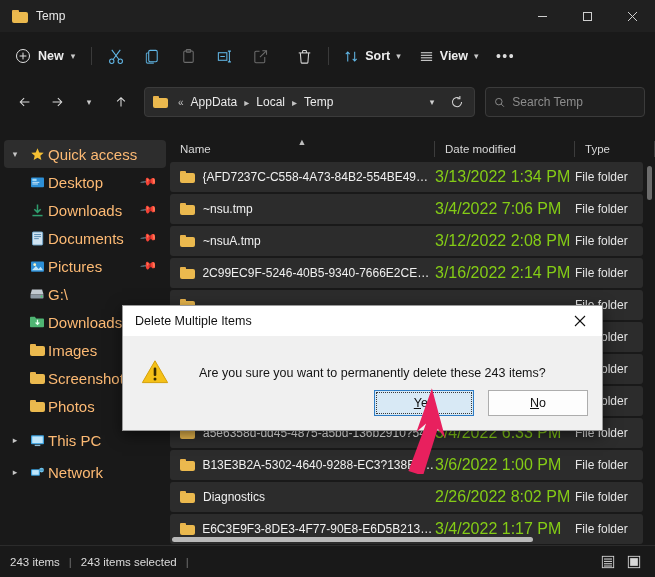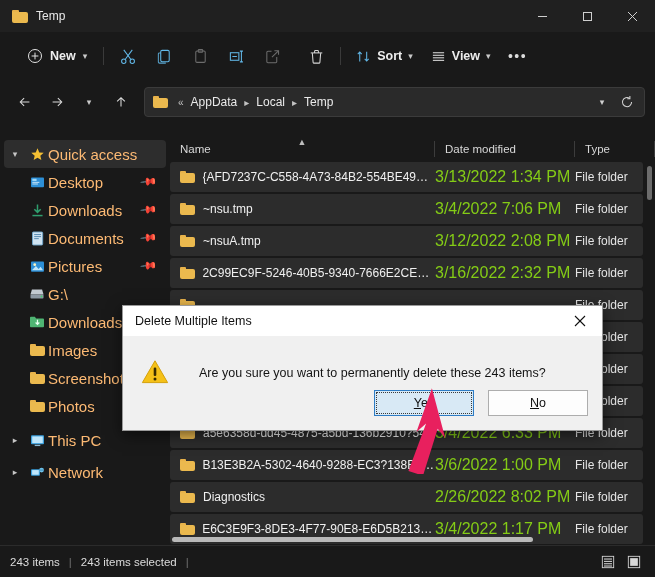--- a/index.html
+++ b/index.html
@@ -17,21 +17,21 @@
   .titlebar{ height:32px; display:flex; align-items:center; background:#202020; position:relative; }
   .title-folder{ width:16px;height:13px;margin-left:12px;margin-right:8px;position:relative;flex:none; }
   .title-folder .tab{ position:absolute; top:0; left:0; width:7px;height:3px;background:#e8b24a;border-radius:1px 1px 0 0;}
   .title-folder .body{ position:absolute; top:2px; left:0; width:16px;height:11px;background:#ebb94e;border-radius:1px 2px 2px 2px;}
   .title-text{ font-size:12px;color:#e8e8e8; }
   .wincontrols{ margin-left:auto; display:flex; height:32px; }
   .wc{ width:45px;height:32px;display:flex;align-items:center;justify-content:center;color:#cfcfcf; }
   .wc svg{ display:block; }
 
   
-  .toolbar{ height:48px;display:flex;align-items:center;background:#191919;padding:0 20px; }
+  .toolbar{ height:48px;display:flex;align-items:center;background:#191919;padding:0 8px; }
   .tb-new{ display:flex;align-items:center;gap:7px;height:32px;padding:0 10px 0 7px;border-radius:4px;color:#ededed;font-size:12.5px;font-weight:600;}
   .tb-btn{ width:36px;height:32px;display:flex;align-items:center;justify-content:center;border-radius:4px; }
   .tb-sep{ width:1px;height:18px;background:#3a3a3a;margin:0 6px; }
   .tb-wide{ display:flex;align-items:center;gap:6px;height:32px;padding:0 9px;border-radius:4px;color:#ededed;font-size:12.5px;font-weight:600; }
   .chev{ font-size:9px;color:#c9c9c9;font-weight:400; }
   .dots{ letter-spacing:1.5px;font-size:14px;color:#dcdcdc;line-height:1; }
 
   
   .addrrow{ height:44px;display:flex;align-items:center;padding:0 10px;gap:2px; }
   .nav{ width:30px;height:30px;display:flex;align-items:center;justify-content:center;border-radius:4px;color:#dcdcdc;font-size:14px; }
@@ -261,20 +261,27 @@
     <span class="crumb">Temp</span>
     <span class="addr-chev">▾</span>
     <span class="addr-refresh">
       <svg width="14" height="14" viewBox="0 0 16 16">
           <path d="M13.2 8 A5.2 5.2 0 1 1 11 3.9" fill="none" stroke="#d6d6d6" stroke-width="1.2"></path>
           <path d="M11.3 1.2 V4.2 H8.3" fill="none" stroke="#d6d6d6" stroke-width="1.2"></path>
         </svg>
     </span>
   </div>
 
+  <div class="searchbox">
+    <svg width="13" height="13" viewBox="0 0 16 16">
+        <circle cx="6.8" cy="6.8" r="4.6" fill="none" stroke="#9a9a9a" stroke-width="1.2"></circle>
+        <line x1="10.2" y1="10.2" x2="14" y2="14" stroke="#9a9a9a" stroke-width="1.2"></line>
+      </svg>
+    <input type="text" placeholder="Search Temp" style="">
+  </div>
 </div>
 
 <div class="content">
 
   <div class="sidebar">
 
     <div class="side-item sel">
       <span class="side-exp">▾</span>
       <span class="side-ico">
         <svg width="15" height="15" viewBox="0 0 16 16">
@@ -459,21 +466,21 @@
         <span class="ftype">File folder</span>
       </div>
       <div class="row">
         <span class="fname">
             <span class="mini-folder">
               <span class="tab"></span>
               <span class="body"></span>
             </span>
             <span class="nm">2C99EC9F-5246-40B5-9340-7666E2CEE986</span>
           </span>
-        <span class="fdate">3/16/2022 2:32 PM</span>
+        <span class="fdate">3/16/2022 2:14 PM</span>
         <span class="ftype">File folder</span>
       </div>
       <div class="row">
         <span class="fname">
             <span class="mini-folder">
               <span class="tab"></span>
               <span class="body"></span>
             </span>
             <span class="nm"></span>
           </span>

